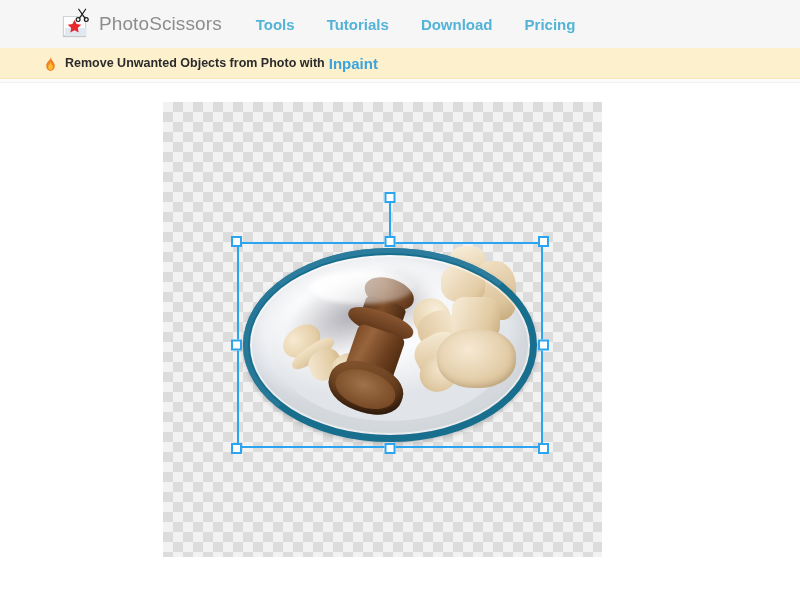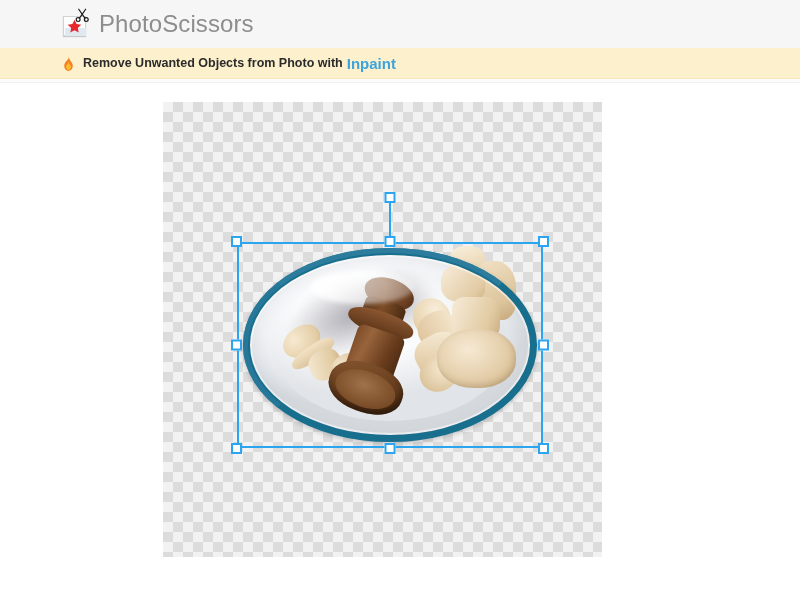--- a/index.html
+++ b/index.html
@@ -51,21 +51,21 @@
     width: 17px; height: 17px;
     color: #e8282c;
   }
   .logo-scissors {
     position: absolute;
     left: 12px; top: -1px;
     width: 17px; height: 15px;
     color: #1a1a1a;
   }
   .brand-name {
-    font-size: 24px;
+    font-size: 19px;
     color: #8d8d8d;
     letter-spacing: .1px;
     white-space: nowrap;
   }
   .nav {
     display: flex;
     align-items: center;
     gap: 32px;
   }
   .nav-link {
@@ -77,21 +77,21 @@
     cursor: pointer;
   }
 
   
   .promo-bar {
     height: 31px;
     background: #fdf1cd;
     border-bottom: 1px solid #f5e6b8;
     display: flex;
     align-items: center;
-    padding-left: 62px;
+    padding-left: 44px;
   }
   .flame-icon {
     width: 13px; height: 15px;
     margin-right: 8px;
     flex: 0 0 auto;
   }
   .promo-text {
     font-size: 12.5px;
     font-weight: bold;
     color: #2b2b2b;
@@ -425,20 +425,26 @@
           <circle cx="5" cy="18.5" r="3.1"></circle>
           <circle cx="18" cy="18.5" r="3.1"></circle>
           <line x1="7.2" y1="16.2" x2="17" y2="2"></line>
           <line x1="15.8" y1="16.2" x2="6" y2="2"></line>
         </g>
       </svg>
     </span>
     <span class="brand-name">PhotoScissors</span>
   </div>
 
+  <nav class="nav">
+    <a class="nav-link" href="#">Tools</a>
+    <a class="nav-link" href="#">Tutorials</a>
+    <a class="nav-link" href="#">Download</a>
+    <a class="nav-link" href="#">Pricing</a>
+  </nav>
 
 </header>
 
 <div class="promo-bar">
   <svg class="flame-icon" viewBox="0 0 24 28">
     <path fill="#f48024" d="M12 0c1.6 4.6-1.3 6.5-3.3 9C6.4 11.8 4 14.4 4 18.3 4 23.6 7.8 28 12 28s8-4.4 8-9.7c0-4.6-3.1-7.2-5-10.3C13.4 5.4 12.8 2.6 12 0z"></path>
     <path fill="#fcbc33" d="M12 10c.9 2.6-.8 3.7-1.9 5.1-1.3 1.6-2.6 3.1-2.6 5.3 0 3 2.1 5.5 4.5 5.5s4.5-2.5 4.5-5.5c0-2.6-1.8-4.1-2.9-5.9-.9-1.5-1.2-3.1-1.6-4.5z"></path>
   </svg>
   <span class="promo-text">Remove Unwanted Objects from Photo with</span>
   <a class="promo-link" href="#">Inpaint</a>

